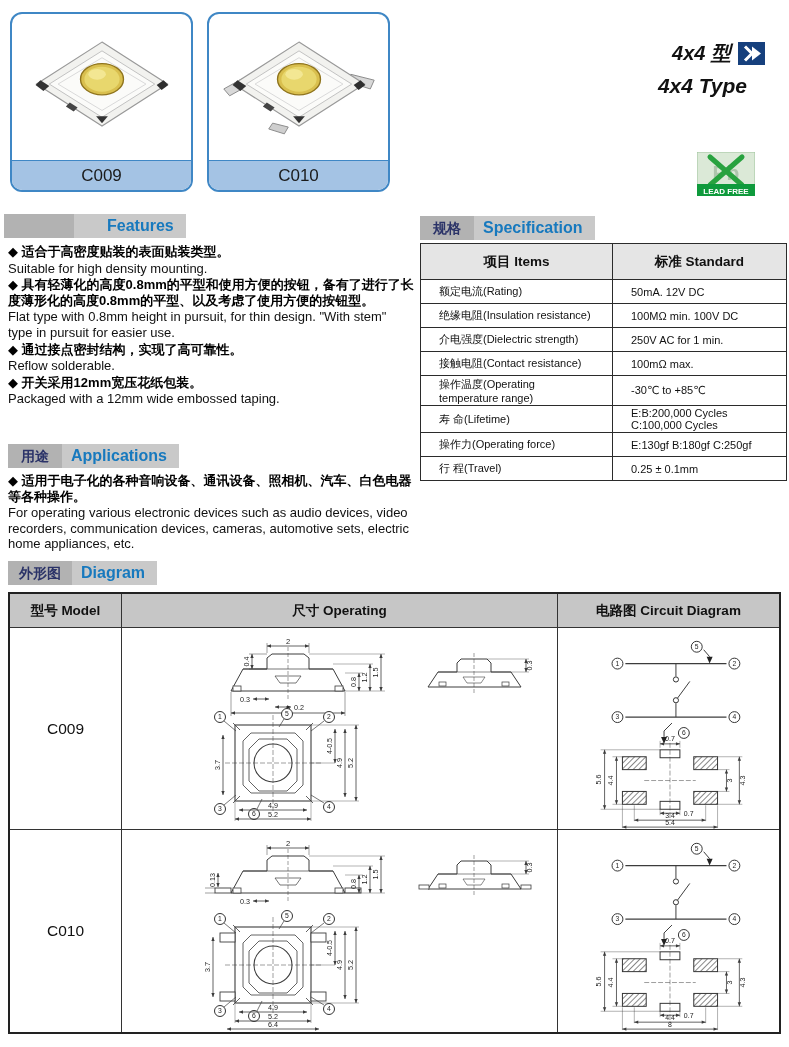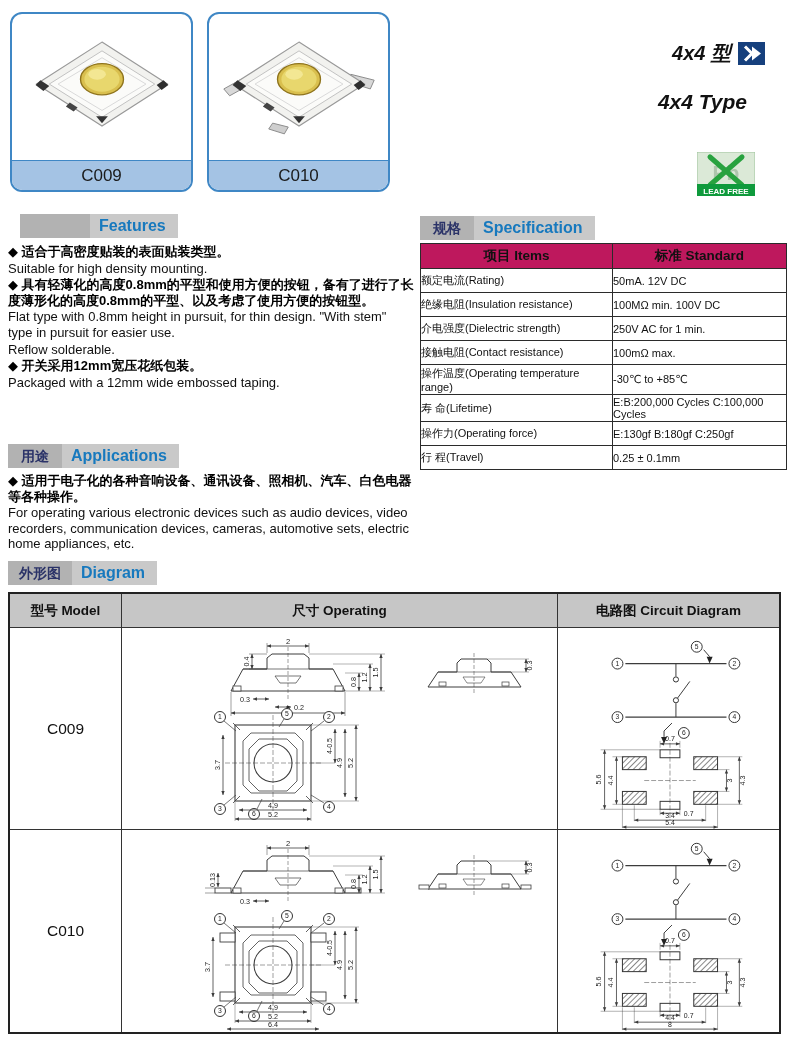--- a/index.html
+++ b/index.html
@@ -9,40 +9,40 @@
   
   .card{position:absolute;top:12px;width:183px;height:180px;border:2px solid #3f87c5;border-radius:12px;overflow:hidden;background:#fff;display:flex;flex-direction:column;box-sizing:border-box;}
   #card-0{left:10px;} #card-1{left:207px;}
   .card-img{flex:1;display:flex;align-items:center;justify-content:center;}
   .card-label{height:29px;background:#a4c3e4;border-top:1px solid #3f87c5;text-align:center;font-size:17px;line-height:29px;color:#1a1a1a;}
 
   
   .type-block{position:absolute;right:24px;top:40px;text-align:center;}
   .type-row{display:flex;align-items:center;justify-content:flex-end;gap:7px;}
   .type-cn{font-style:italic;font-weight:bold;font-size:20px;color:#111;}
-  .type-en{font-style:italic;font-weight:bold;font-size:21px;color:#111;margin-top:23px;padding-right:18px;}
+  .type-en{font-style:italic;font-weight:bold;font-size:21px;color:#111;margin-top:7px;padding-right:18px;}
 
   .leadfree{position:absolute;left:697px;top:152px;width:58px;height:44px;}
 
   
   .sec-header{position:absolute;display:inline-flex;align-items:stretch;height:24px;background:#c9c9c9;}
   .sec-cn{background:#b2b2b2;color:#2b3368;font-weight:bold;font-size:14px;line-height:24px;padding:0 11px;min-width:32px;text-align:center;}
   .sec-cn.empty{min-width:48px;}
   .sec-en{color:#1779be;font-weight:bold;font-size:16px;line-height:24px;padding:0 12px 0 9px;}
 
   
   .text-col{position:absolute;left:8px;width:406px;font-size:13px;line-height:1.2;color:#101010;}
   .text-col p{margin:0 0 1px 0;}
   .text-col p.cn{font-weight:bold;color:#000;}
 
   
   #spec-table{position:absolute;left:420px;top:243px;width:366px;border-collapse:collapse;table-layout:fixed;}
   #spec-table th,#spec-table td{border:1px solid #2b2b2b;box-sizing:border-box;}
-  #spec-table th{background:#be185d;height:25px;font-size:13.5px;font-weight:bold;color:#111;}
-  #spec-table td{height:24px;font-size:11px;padding:1px 0;color:#111;}
+  #spec-table th{background:#e5e5e5;height:36px;font-size:13.5px;font-weight:bold;color:#111;}
+  #spec-table td{height:24px;font-size:11px;padding:1px 18px;color:#111;}
   #spec-table col.c1{width:192px;} #spec-table col.c2{width:174px;}
 
   
   #diag-table{position:absolute;left:8px;top:592px;display:grid;grid-template-columns:112px 436px 221px;grid-template-rows:34px 202px 202px;border:2px solid #222;background:#fff;}
   .dcell{border-right:1px solid #333;border-bottom:1px solid #333;display:flex;align-items:center;justify-content:center;overflow:hidden;}
   .dcell.last-col{border-right:none;}
   .dcell.last-row{border-bottom:none;}
   .dhead{background:#c6c6c6;font-size:13.5px;font-weight:bold;color:#111;}
   .dmodel{font-size:15.5px;color:#111;}
 </style>
@@ -103,29 +103,30 @@
 
   <svg class="leadfree" viewBox="0 0 58 44">
     <rect x="0" y="0" width="58" height="44" fill="#dbe9d7" stroke="#9fc49d" stroke-width="1"></rect>
     <text x="29" y="28" font-size="21" font-weight="bold" text-anchor="middle" fill="#aec4ac">Pb</text>
     <line x1="13" y1="5" x2="45" y2="33" stroke="#28a23f" stroke-width="5" stroke-linecap="round"></line>
     <line x1="45" y1="5" x2="13" y2="33" stroke="#28a23f" stroke-width="5" stroke-linecap="round"></line>
     <rect x="0" y="32" width="58" height="12" fill="#0f9a3c"></rect>
     <text x="29" y="41.5" font-size="8" font-weight="bold" text-anchor="middle" fill="#ffffff">LEAD FREE</text>
   </svg>
 
-  <div class="sec-header" style="left:20px;top:214px;">
+  <div class="sec-header" style="left:4px;top:214px;gap:24px;">
     <span class="sec-cn empty"></span>
     <span class="sec-en">Features</span>
   </div>
   <div class="text-col" style="top:244px;">
     <p class="cn">◆ 适合于高密度贴装的表面贴装类型。</p>
     <p class="en">Suitable for high density mounting.</p>
     <p class="cn">◆ 具有轻薄化的高度0.8mm的平型和使用方便的按钮，备有了进行了长度薄形化的高度0.8mm的平型、以及考虑了使用方便的按钮型。</p>
     <p class="en">Flat type with 0.8mm height in pursuit, for thin design. "With stem" type in pursuit for easier use.</p>
+    <p class="cn">◆ 通过接点密封结构，实现了高可靠性。</p>
     <p class="en">Reflow solderable.</p>
     <p class="cn">◆ 开关采用12mm宽压花纸包装。</p>
     <p class="en">Packaged with a 12mm wide embossed taping.</p>
   </div>
 
   <div class="sec-header" style="left:420px;top:216px;">
     <span class="sec-cn">规格</span>
     <span class="sec-en">Specification</span>
   </div>
   <table id="spec-table">

